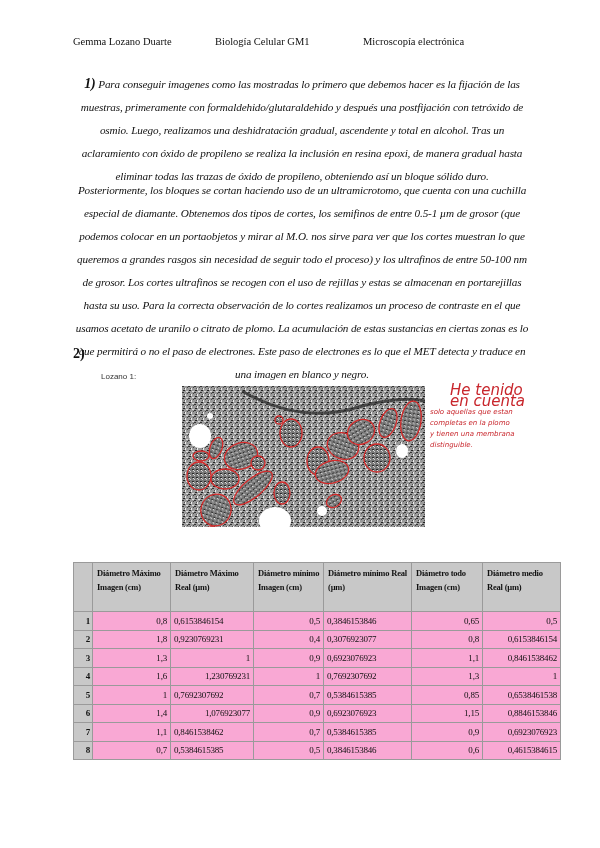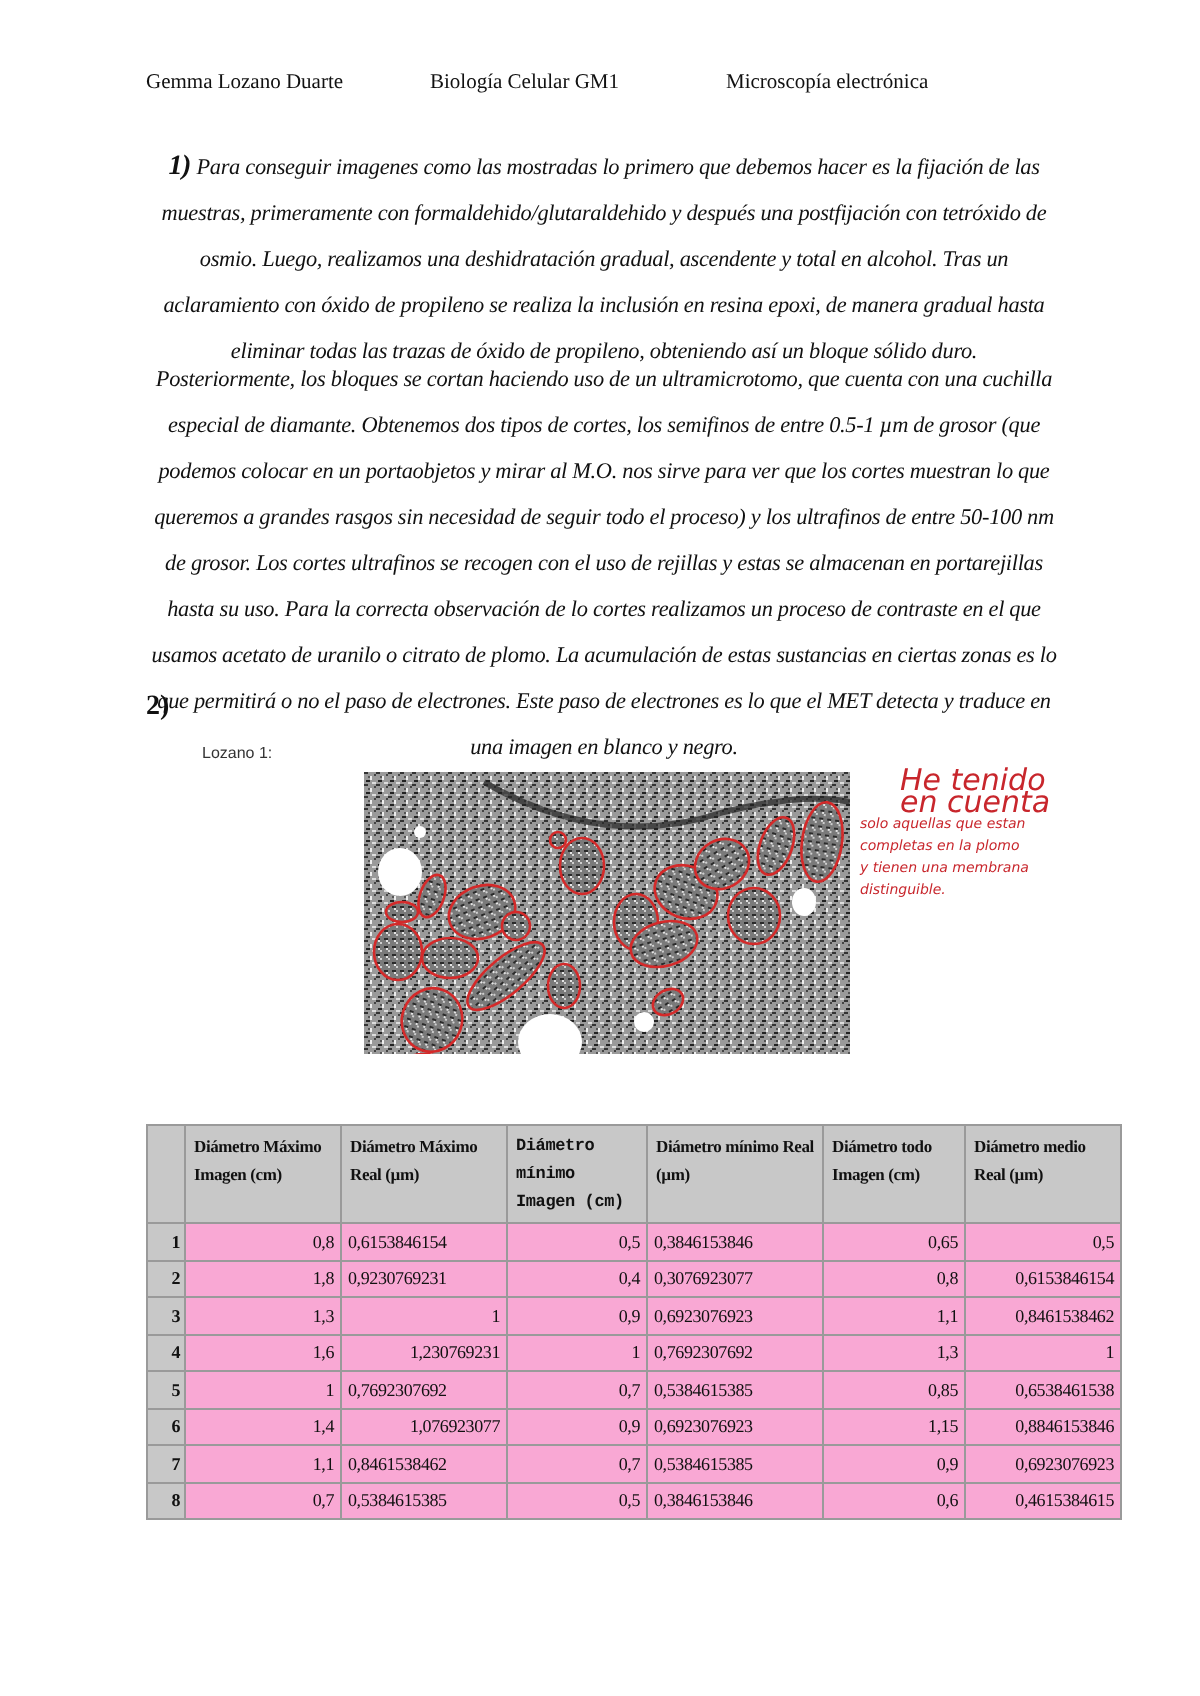--- a/index.html
+++ b/index.html
@@ -32,21 +32,21 @@
   table.data { position: absolute; left: 73px; top: 562px; border-collapse: collapse;
                font-family: "Liberation Serif", "DejaVu Serif", serif; }
   table.data th { background: #c8c8c8; font-weight: bold; font-size: 8.5px; line-height: 14px;
                   text-align: left; vertical-align: top; padding: 3px 3px 2px 4px; border: 1px solid #9a9a9a;
                   height: 43px; letter-spacing: -0.2px; }
   table.data th.corner { width: 14px; padding: 0; }
   table.data td { font-size: 9px; height: 17.5px; padding: 0 3px; border: 1px solid #9a9a9a;
                   text-align: right; background: #f9a8d4; letter-spacing: -0.2px; }
   table.data td.rownum { background: #c8c8c8; text-align: right; font-weight: bold; padding: 0 2px; width: 14px; }
   table.data td.left { text-align: left; }
-  .c1 { width: 70px; } .c2 { width: 75px; } .c3 { width: 62px; font-family: Liberation Mono, monospace; }
+  .c1 { width: 70px; } .c2 { width: 75px; } .c3 { width: 62px; }
   .c4 { width: 80px; } .c5 { width: 63px; } .c6 { width: 70px; }
 </style>
 </head>
 <body>
 
 <div class="header">
   <span class="h-author">Gemma Lozano Duarte</span>
   <span class="h-course">Biología Celular GM1</span>
   <span class="h-topic">Microscopía electrónica</span>
 </div>

